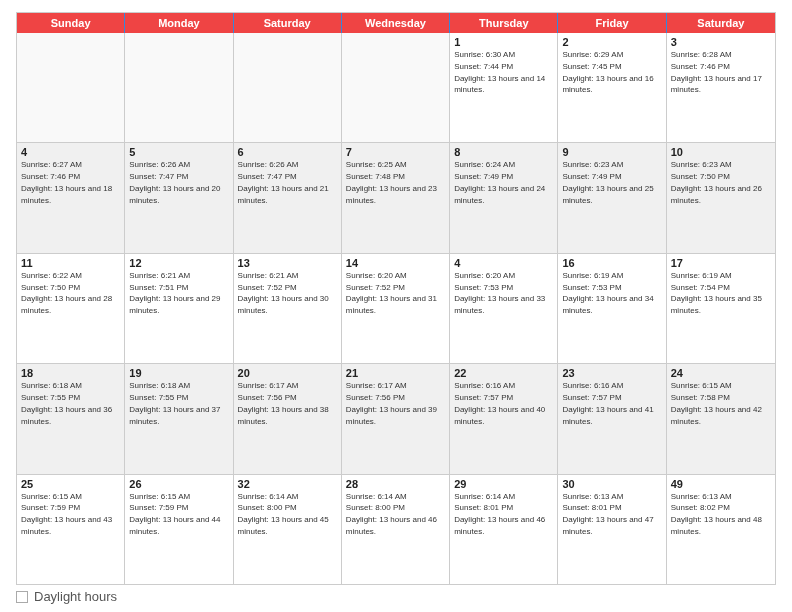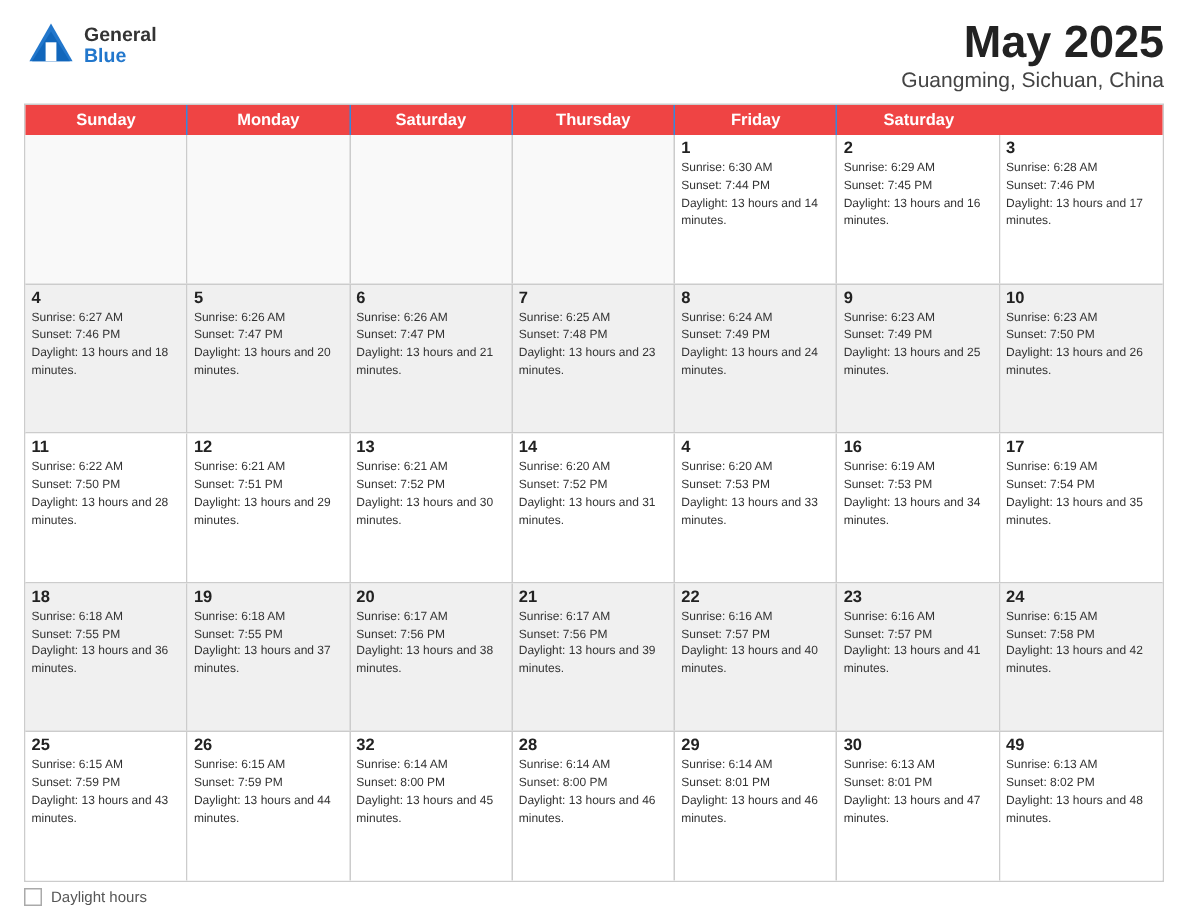--- a/index.html
+++ b/index.html
@@ -110,58 +110,42 @@
       font-size: 8px;
       color: #333;
       line-height: 1.35;
       margin-top: 28px;
     }
     .footer {
       margin-top: 4px;
       display: flex;
       align-items: center;
       gap: 6px;
-      font-size: 10px;
+      font-size: 13px;
       color: #555;
     }
     .legend-box {
       width: 12px;
       height: 12px;
       background: #fff;
       border: 1px solid #aaa;
       display: inline-block;
     }
   </style>
 </head>
 <body>
 
 <div class="page">
-  <div class="header">
-    <div class="logo">
-      <svg class="logo-icon" viewBox="0 0 40 40">
-        <polygon points="20,4 36,32 4,32" fill="#2277cc"></polygon>
-        <polygon points="20,10 34,32 6,32" fill="#1166bb"></polygon>
-        <rect x="16" y="18" width="8" height="14" fill="#fff"></rect>
-      </svg>
-      <div class="logo-text">
-        <span class="logo-general">General</span>
-        <span class="logo-blue">Blue</span>
-      </div>
-    </div>
-    <div class="title-block">
-      <h1>May 2025</h1>
-      <h2>Guangming, Sichuan, China</h2>
-    </div>
-  </div>
 
   <div class="calendar">
     <div class="cal-header-row">
     <div class="cal-header-cell">Sunday</div>
         <div class="cal-header-cell">Monday</div>
         <div class="cal-header-cell">Saturday</div>
+        <div class="cal-header-cell">Wednesday</div>
         <div class="cal-header-cell">Thursday</div>
         <div class="cal-header-cell">Friday</div>
         <div class="cal-header-cell">Saturday</div>
       </div>
     <div class="cal-body">
     <div class="cal-row">
           <div class="cal-cell empty"></div>
           <div class="cal-cell empty"></div>
           <div class="cal-cell empty"></div>
           <div class="cal-cell empty"></div>

